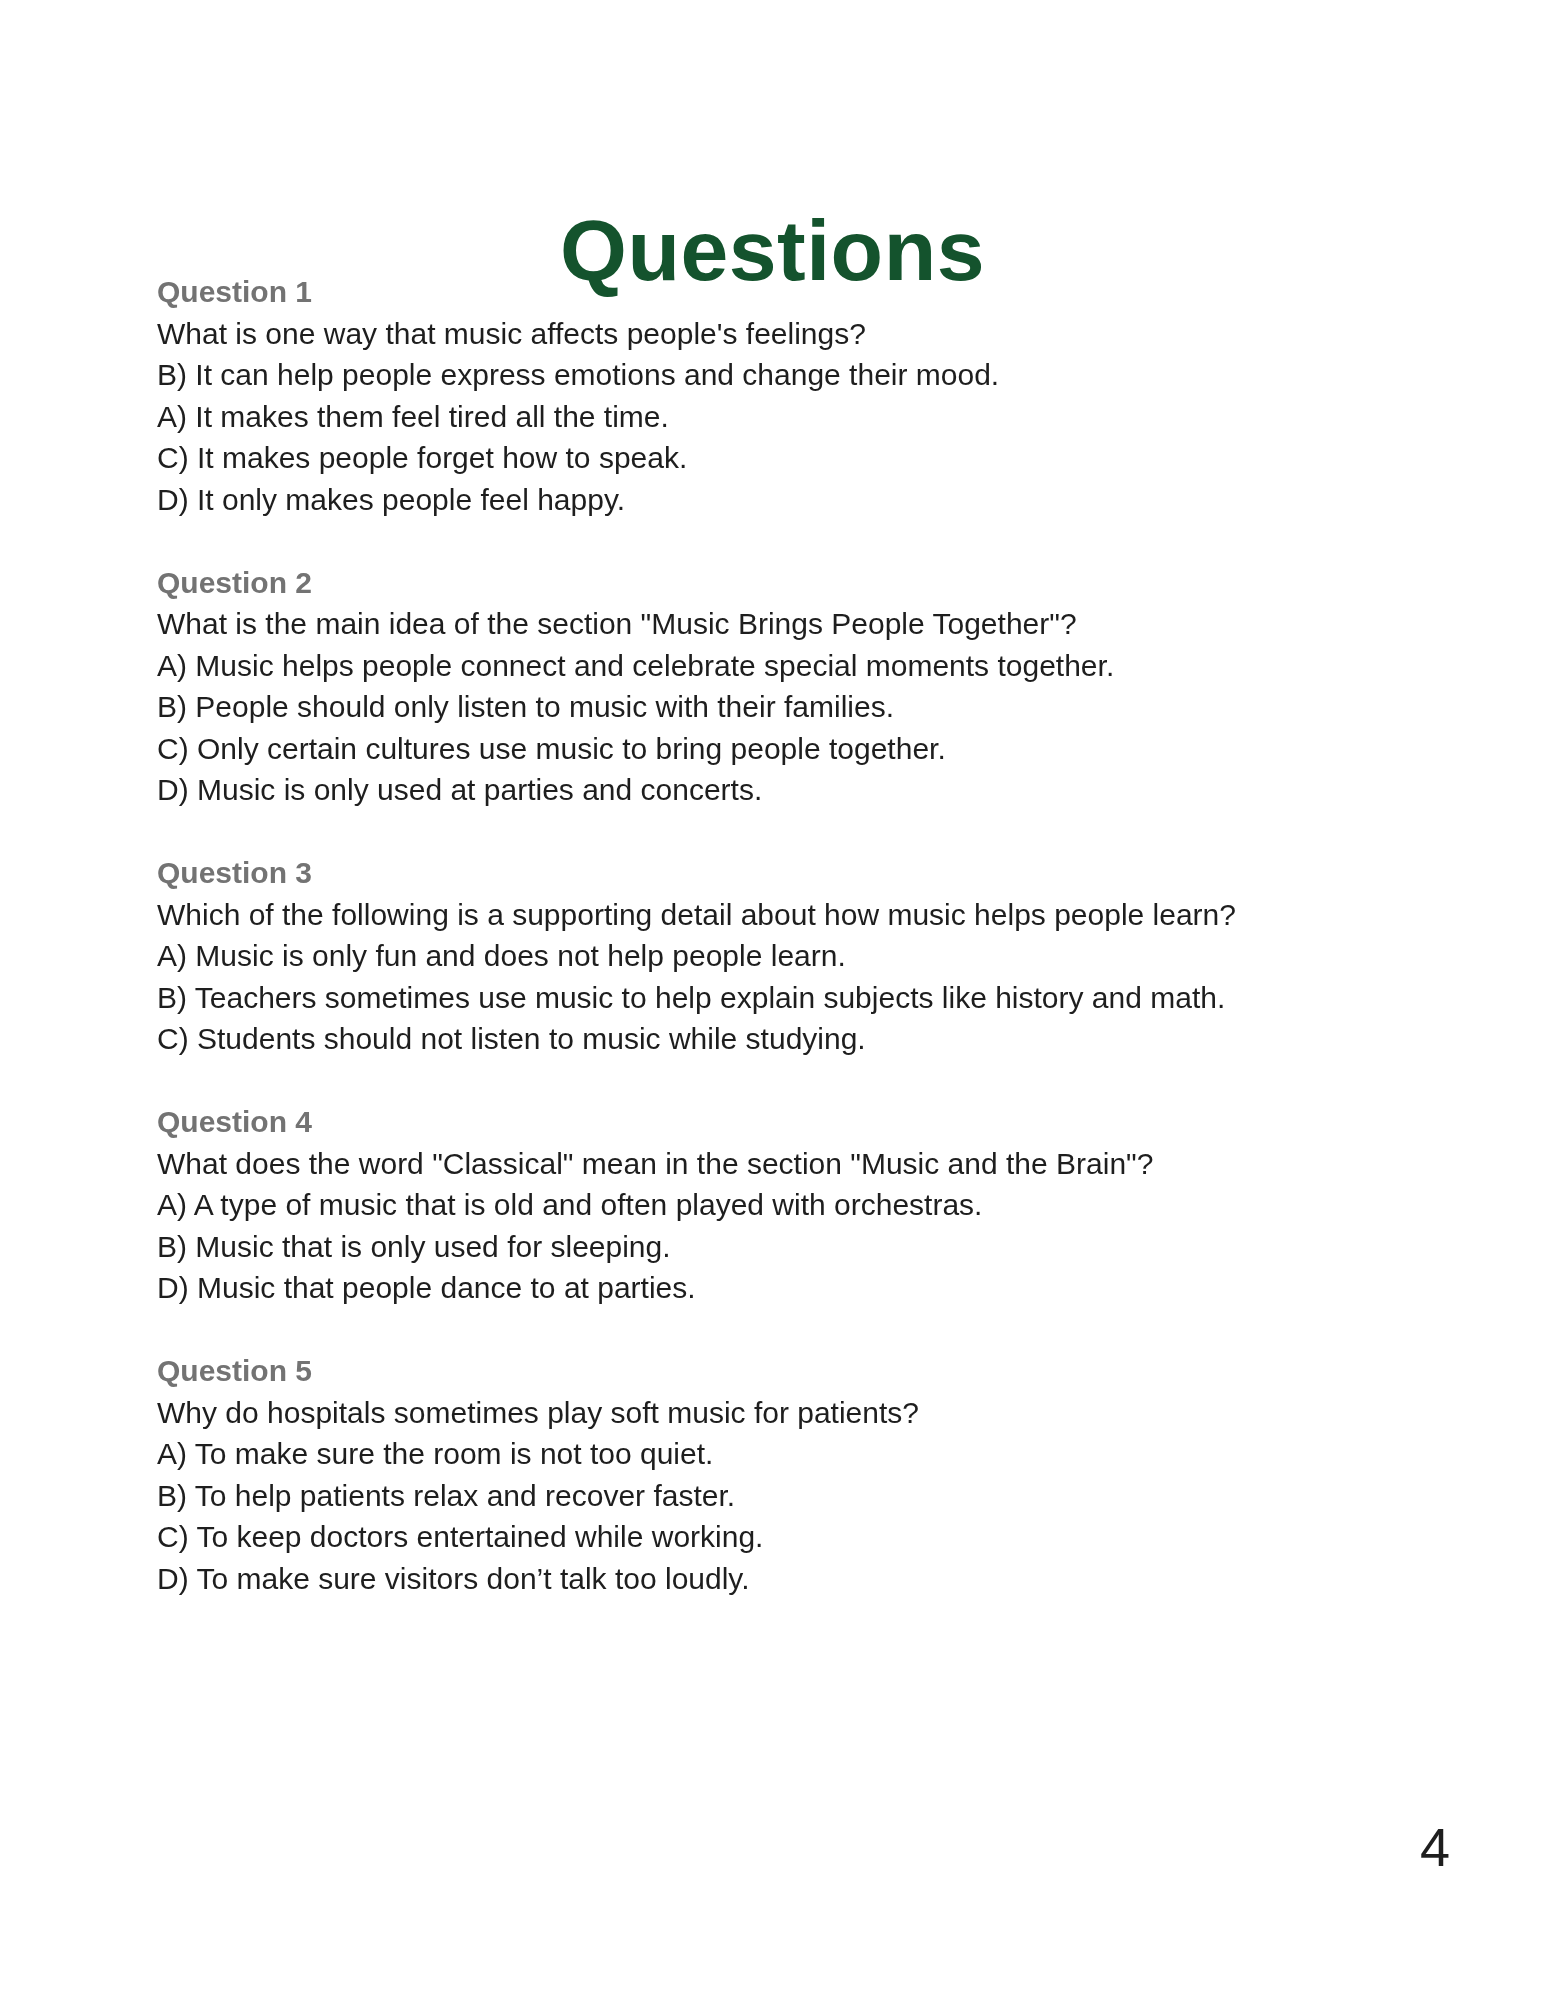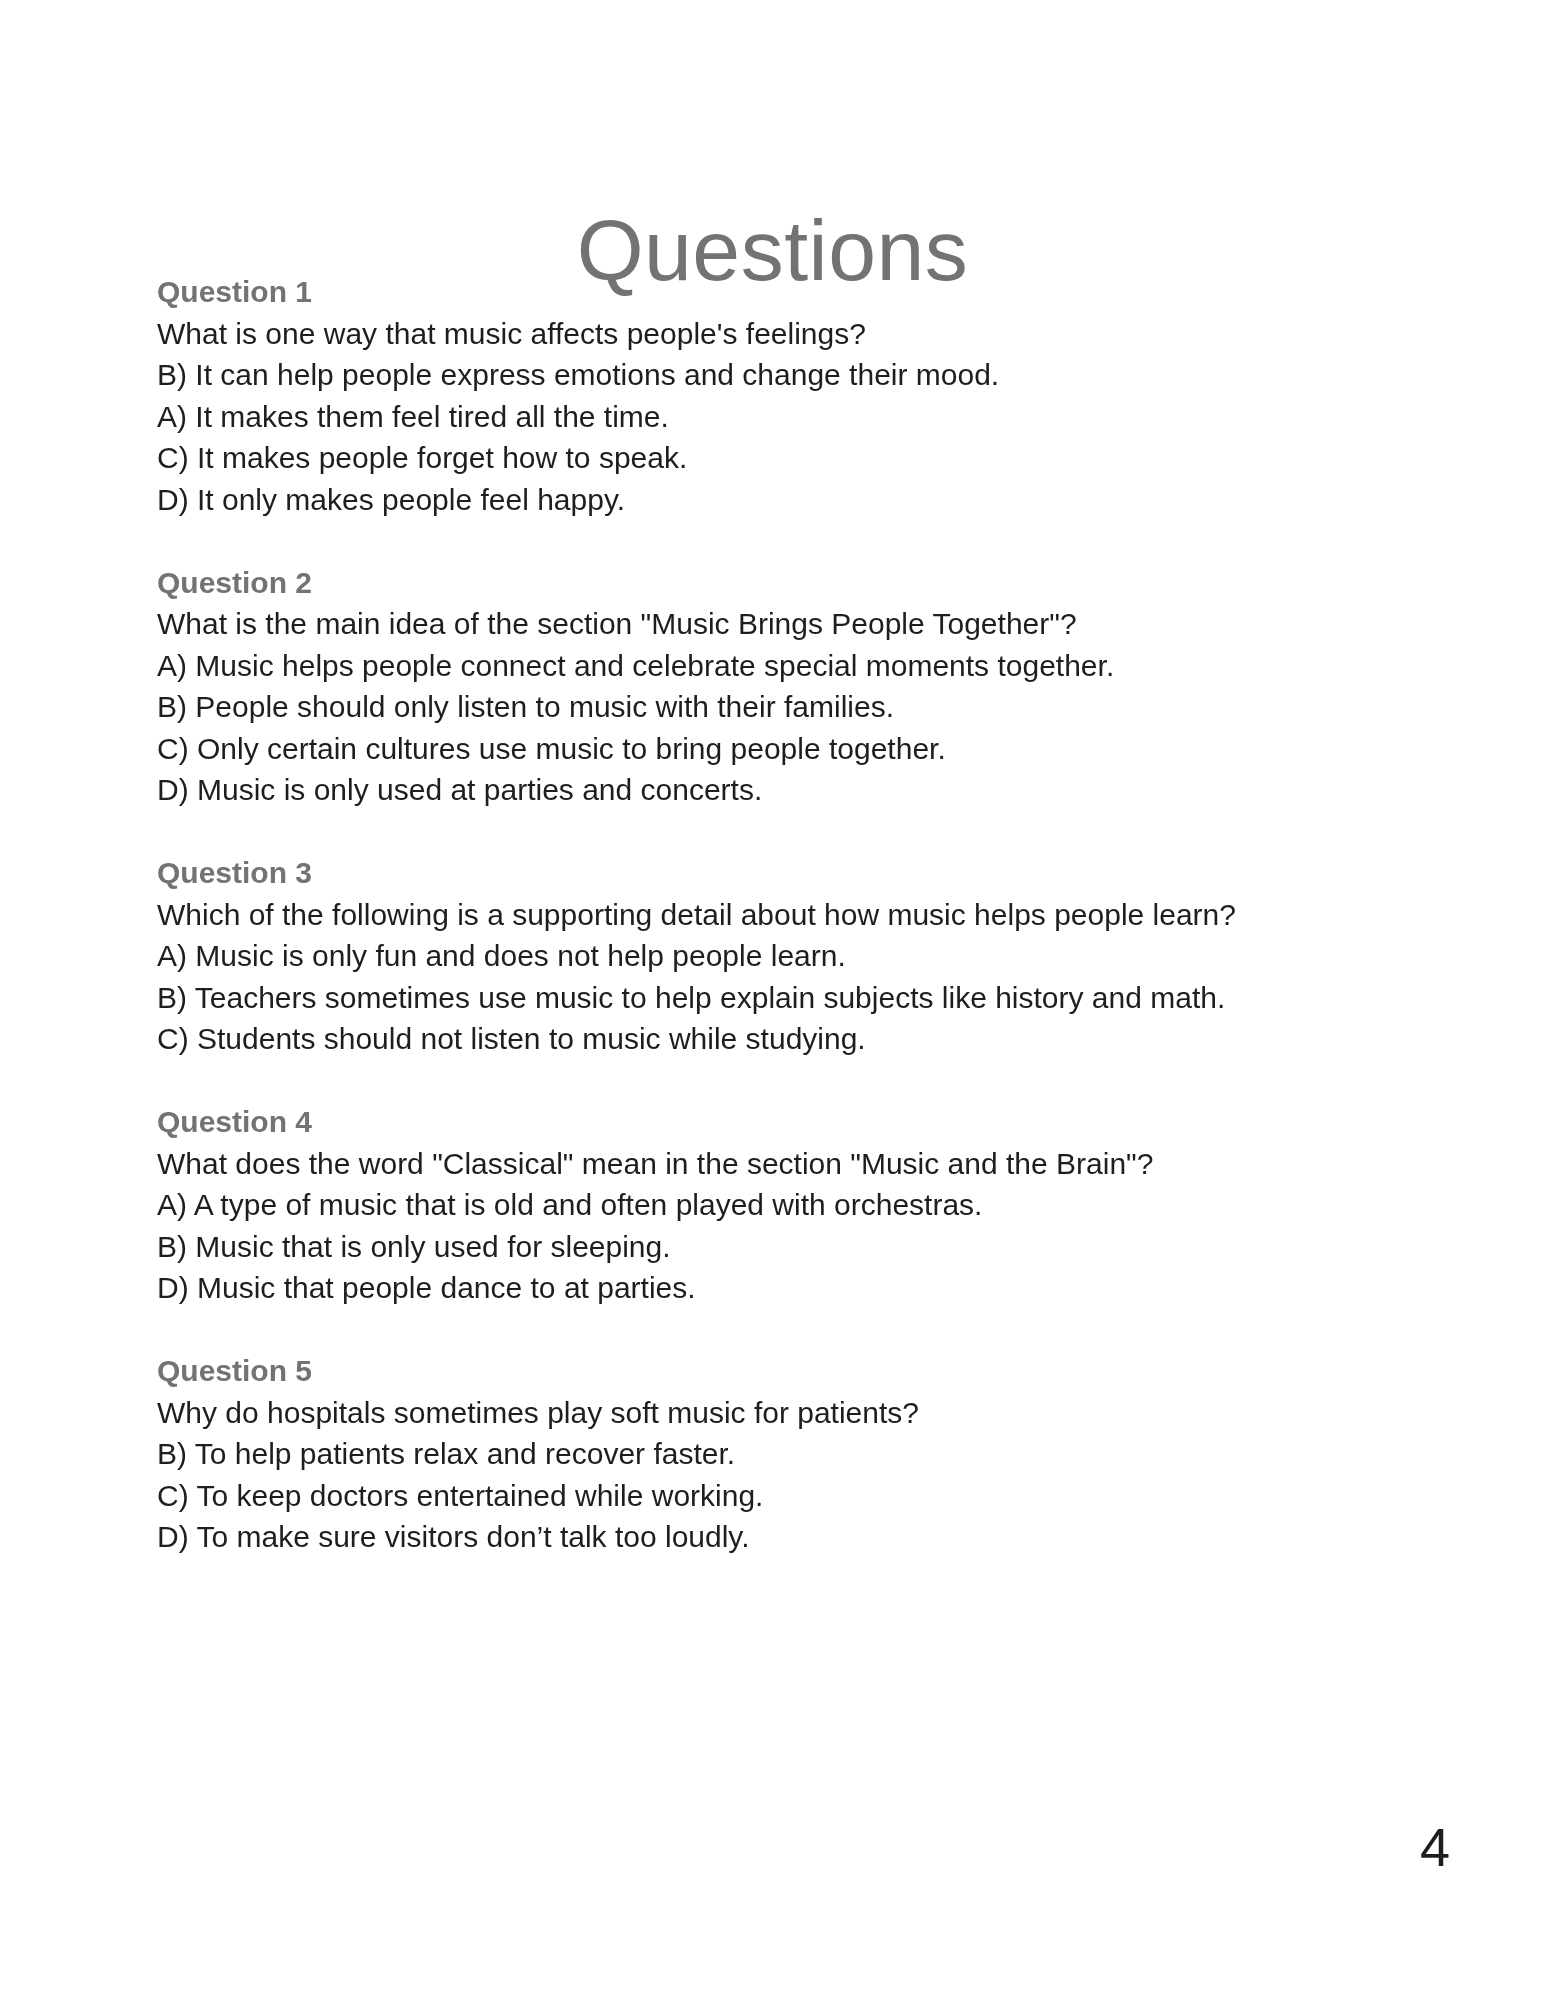--- a/index.html
+++ b/index.html
@@ -14,25 +14,25 @@
     overflow: hidden;
     font-family: "Liberation Sans", sans-serif;
     color: #1e1e1e;
   }
   .doc-title {
     position: absolute;
     top: 149px;
     left: 0;
     width: 100%;
     text-align: center;
-    font-weight: 400;
+    font-weight: 700;
     font-size: 86px;
     line-height: 1;
     letter-spacing: 0.5px;
-    color: #737373;
+    color: #14532d;
   }
   .questions {
     position: absolute;
     top: 271px;
     left: 157px;
     width: 1270px;
     font-size: 30px;
     line-height: 41.5px;
     color: #1e1e1e;
   }
@@ -94,20 +94,21 @@
       <div class="q-label">Question 4</div>
       <div class="q-text">What does the word "Classical" mean in the section "Music and the Brain"?</div>
       <div class="q-option">A) A type of music that is old and often played with orchestras.</div>
       <div class="q-option">B) Music that is only used for sleeping.</div>
       <div class="q-option">D) Music that people dance to at parties.</div>
     </div>
 
     <div class="q-block">
       <div class="q-label">Question 5</div>
       <div class="q-text">Why do hospitals sometimes play soft music for patients?</div>
+      <div class="q-option">A) To make sure the room is not too quiet.</div>
       <div class="q-option">B) To help patients relax and recover faster.</div>
       <div class="q-option">C) To keep doctors entertained while working.</div>
       <div class="q-option">D) To make sure visitors don’t talk too loudly.</div>
     </div>
 
   </div>
 
   <div class="page-number">4</div>
 
 </div>

